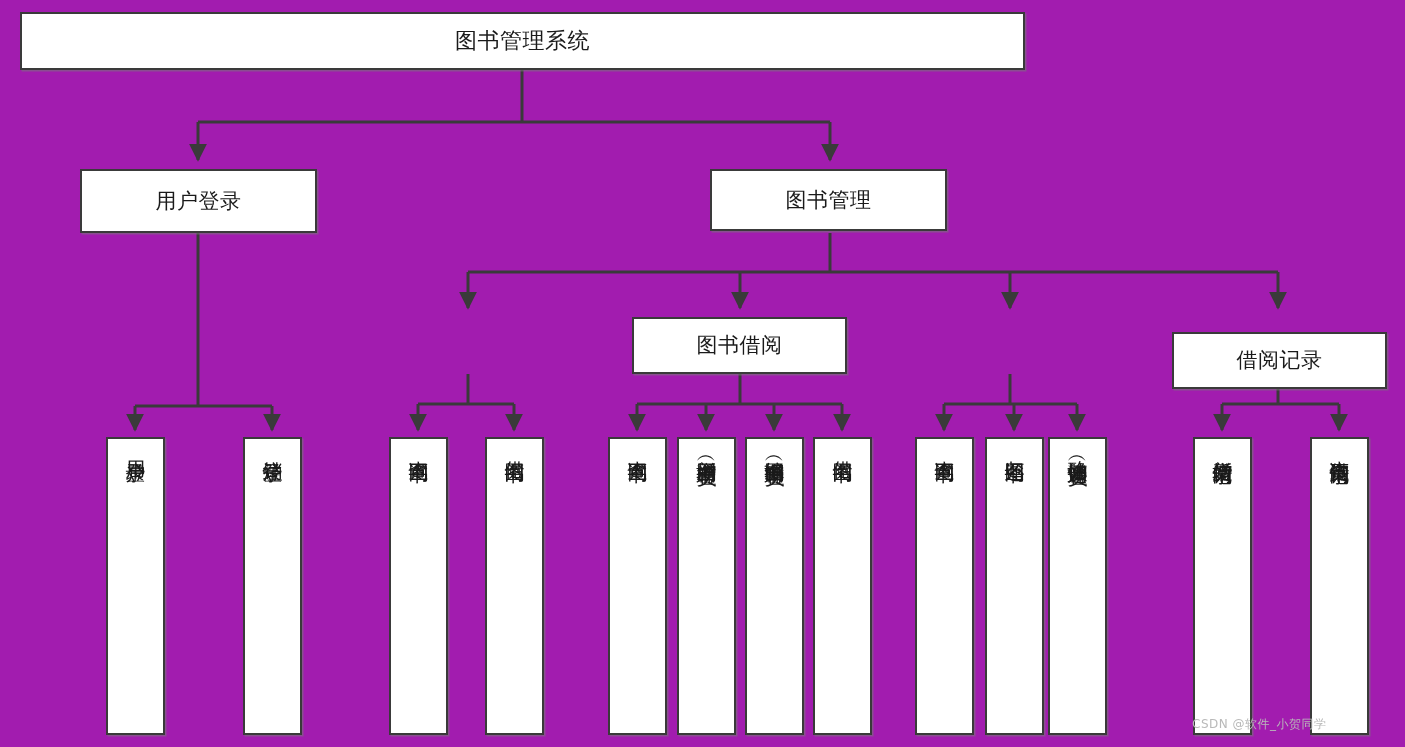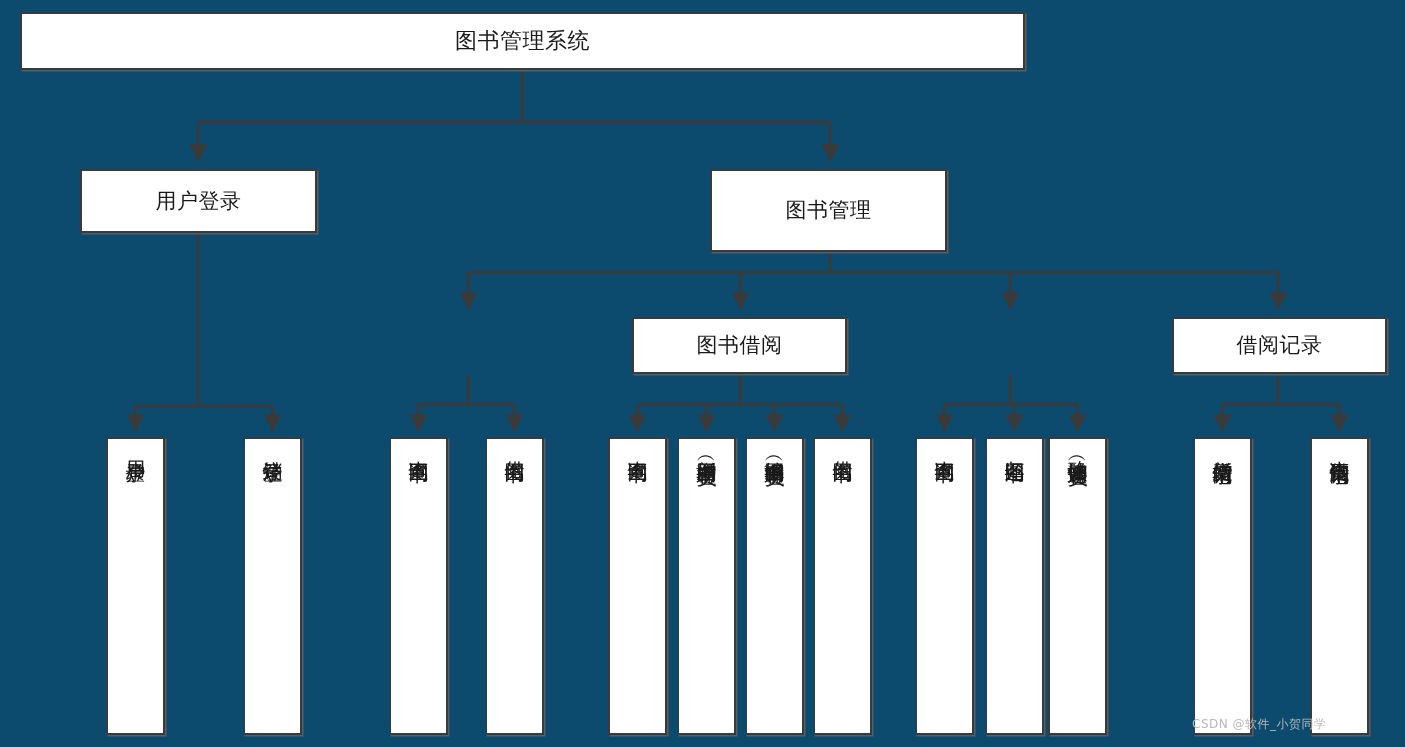--- a/index.html
+++ b/index.html
@@ -7,21 +7,21 @@
     padding: 0;
     background: #ffffff;
   }
   body {
     font-family: "DejaVu Sans", "Liberation Sans", sans-serif;
   }
   #canvas {
     position: relative;
     width: 1405px;
     height: 747px;
-    background: #0c4a6e;
+    background: #a21caf;
     overflow: hidden;
   }
   svg.edges {
     position: absolute;
     left: 0;
     top: 0;
     width: 1405px;
     height: 747px;
     pointer-events: none;
   }
@@ -119,28 +119,28 @@
     </g>
   </svg>
 
   <div class="node root" style="left:20px; top:12px; width:1005px; height:58px;">
     <span class="lbl">图书管理系统</span>
   </div>
 
   <div class="node" style="left:80px; top:169px; width:237px; height:64px;">
     <span class="lbl">用户登录</span>
   </div>
-  <div class="node" style="left:710px; top:169px; width:237px; height:83px;">
+  <div class="node" style="left:710px; top:169px; width:237px; height:62px;">
     <span class="lbl">图书管理</span>
   </div>
 
   <div class="node" style="left:632px; top:317px; width:215px; height:57px;align-items:center;">
     <span class="lbl">图书借阅</span>
   </div>
-  <div class="node" style="left:1172px; top:317px; width:215px; height:57px;">
+  <div class="node" style="left:1172px; top:332px; width:215px; height:57px;">
     <span class="lbl">借阅记录</span>
   </div>
 
   <div class="node leaf" style="left:106px; top:437px; width:59px; height:298px;">
     <span class="lbl">用户登录</span>
   </div>
   <div class="node leaf" style="left:243px; top:437px; width:59px; height:298px;">
     <span class="lbl">注销登录</span>
   </div>
 

